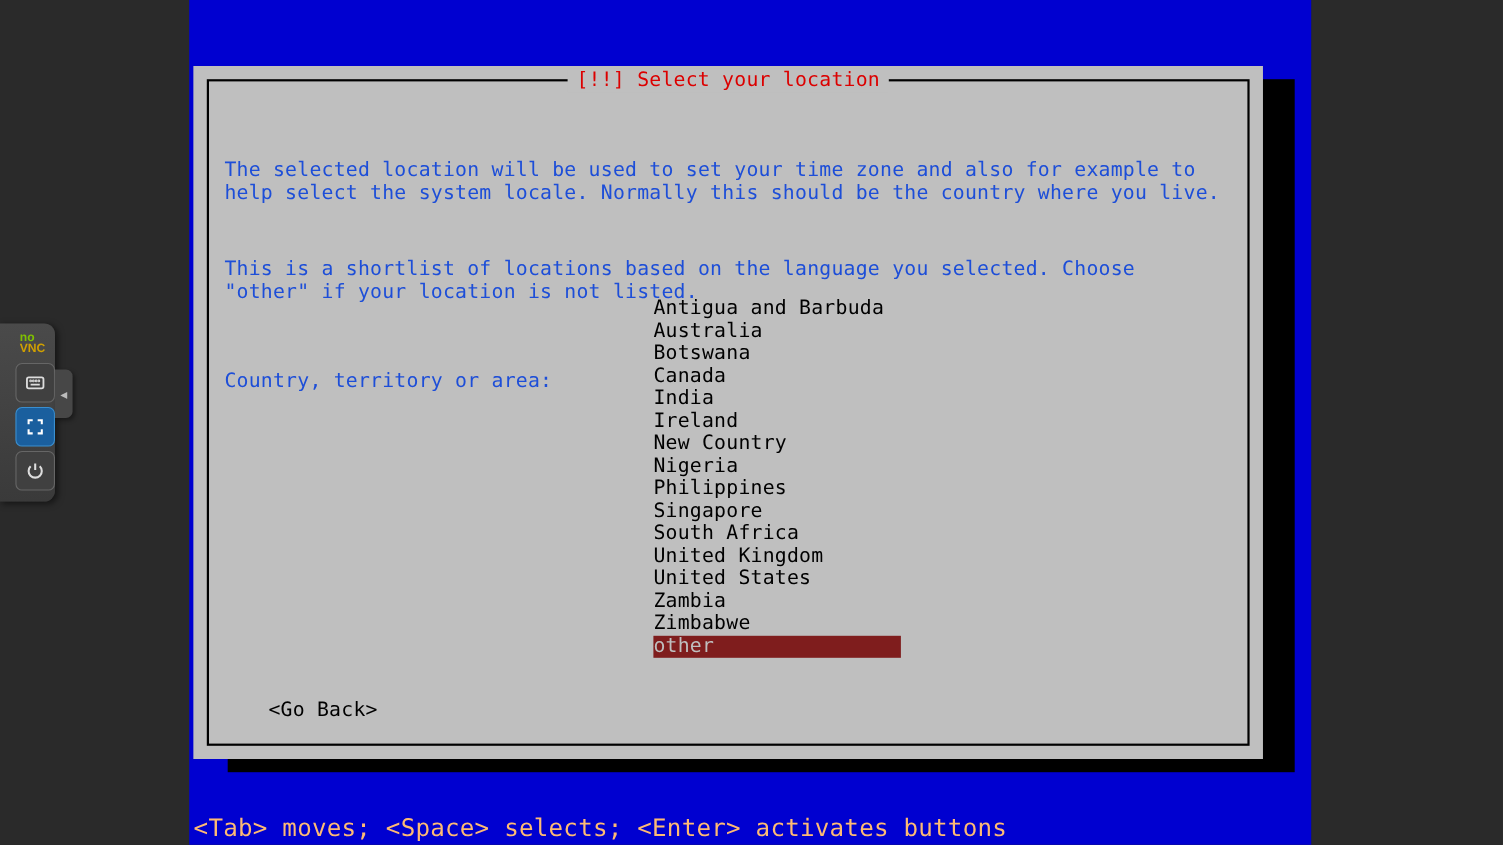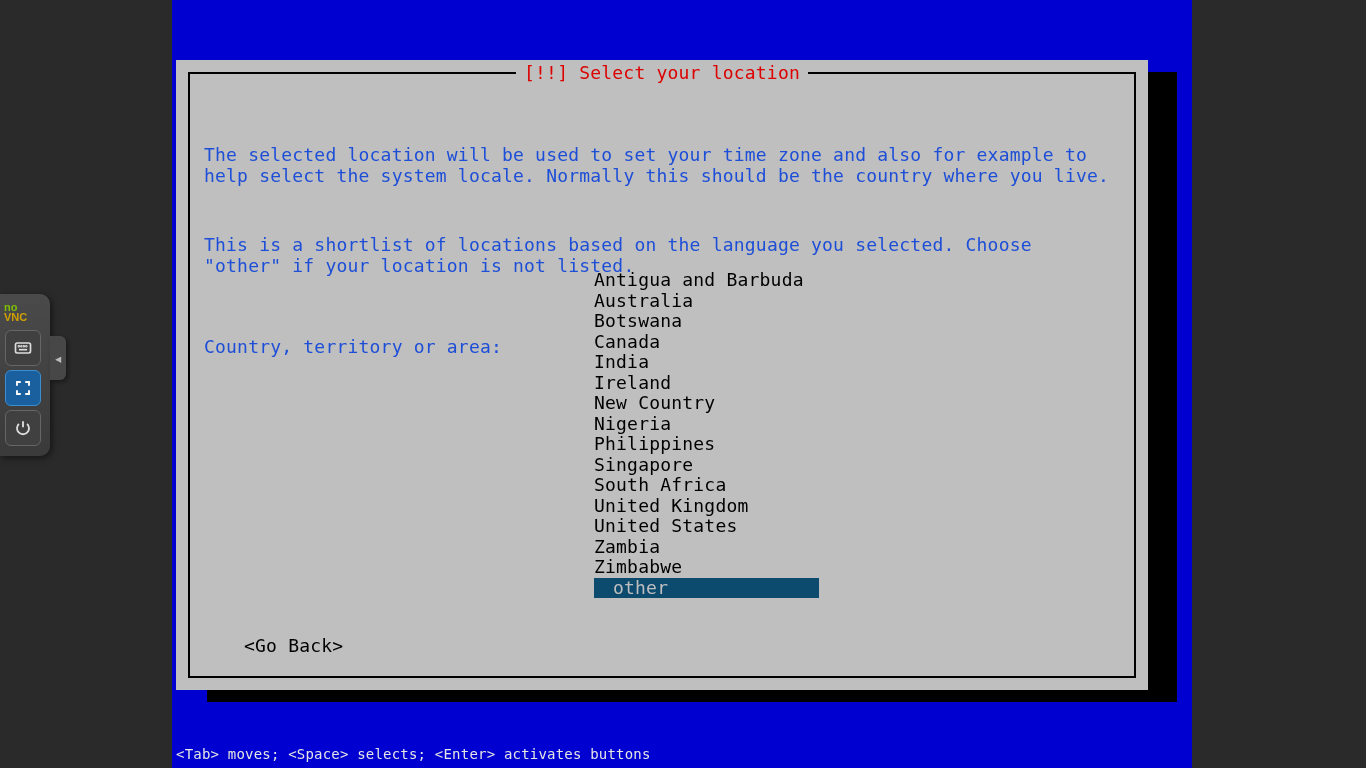--- a/index.html
+++ b/index.html
@@ -81,48 +81,47 @@
     position: absolute;
     left: 360px; top: 196px;
     width: 225px;
     margin-left: 44px;
   }
   .option {
     white-space: pre;
     cursor: default;
   }
   .option.selected {
-    background: #0c4a6e;
+    background: #7f1d1d;
     color: #bfbfbf;
-    padding-left: 19px;
   }
 
   .go-back {
     position: absolute;
     left: 54px; bottom: 20px;
     white-space: pre;
   }
 
   .help-bar {
     position: absolute;
     left: 0; right: 0; bottom: 0;
     padding: 0 4px 4px 4px;
-    color: #e5e5e5;
-    font-size: 14px;
+    color: #fdba74;
+    font-size: 22px;
     white-space: pre;
   }
 
   
   .vnc-panel {
     position: absolute;
     left: 0; top: 294px;
     width: 50px;
     background: linear-gradient(#4a4a4a,#3a3a3a);
     border-radius: 0 10px 10px 0;
-    padding: 6px 4px 6px 0;
+    padding: 6px 4px 6px 14px;
     box-shadow: 2px 2px 6px rgba(0,0,0,0.5);
     z-index: 50;
   }
   .vnc-logo {
     font-family: sans-serif;
     font-size: 11px;
     font-weight: bold;
     line-height: 10px;
     text-align: left;
     margin: 2px 0 8px 4px;

